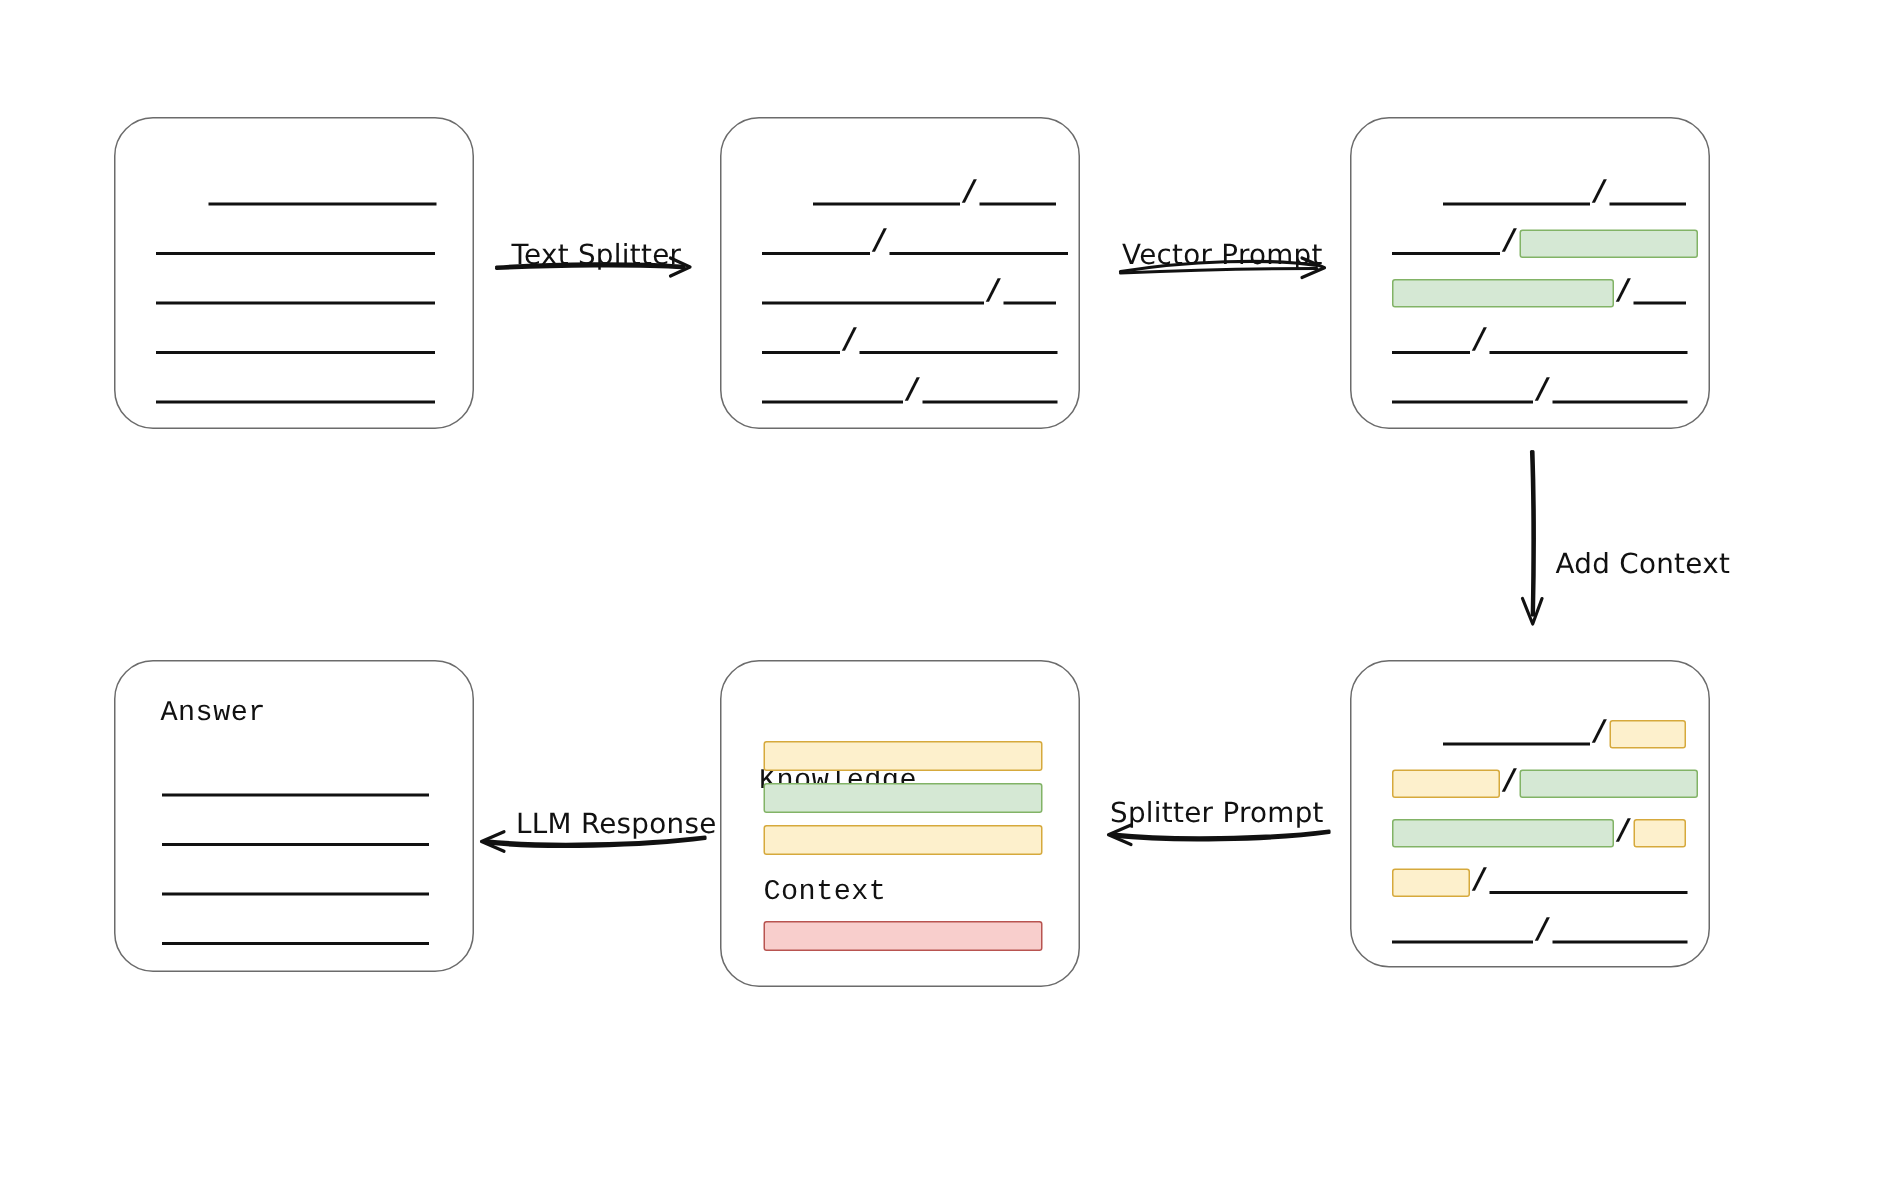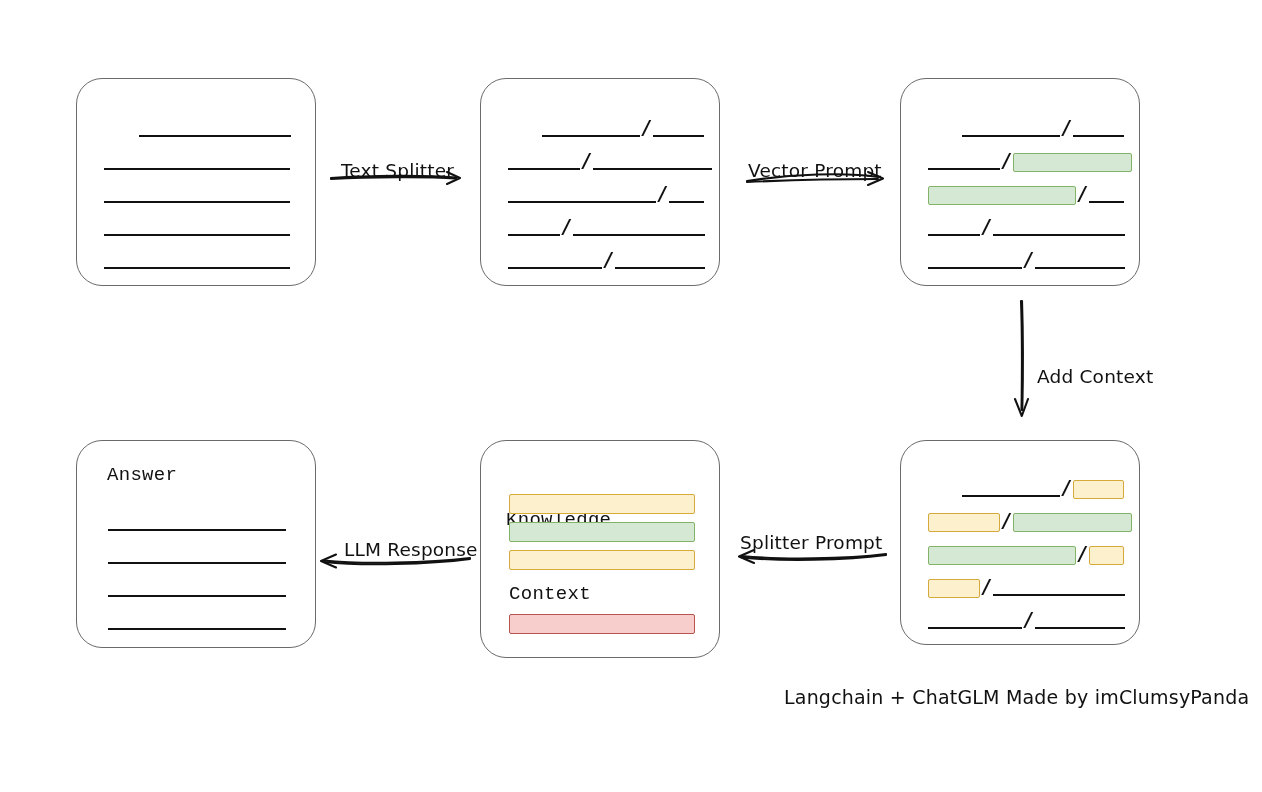--- a/index.html
+++ b/index.html
@@ -278,15 +278,14 @@
     <polyline points="18,5 3,11.5 18,18"></polyline>
   </svg>
 
   <div class="edge-label" style="left:344px; top:525px;">LLM Response</div>
   <svg class="arrow-svg" style="left:316px; top:550px;" width="156" height="22" viewBox="0 0 156 22">
     <path d="M154,8 C112,13 46,14.5 8,10.5"></path>
     <path d="M154,9 C112,14.5 46,16 8,12"></path>
     <polyline points="20,4.5 5,11 20,17.5"></polyline>
   </svg>
 
-  <div class="footer" style="left:784px; top:686px;">Langchain + ChatGLM Made by imClumsyPanda</div>
 
 </div>
 
 </body></html>

